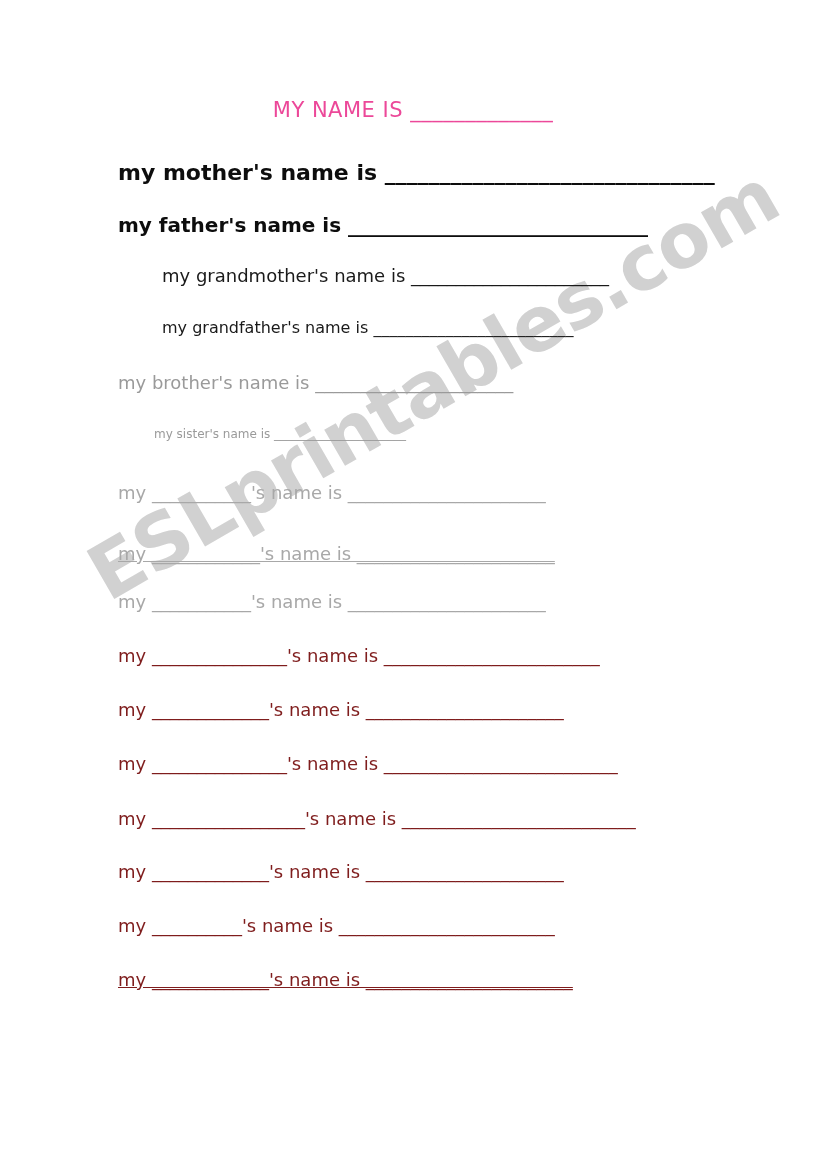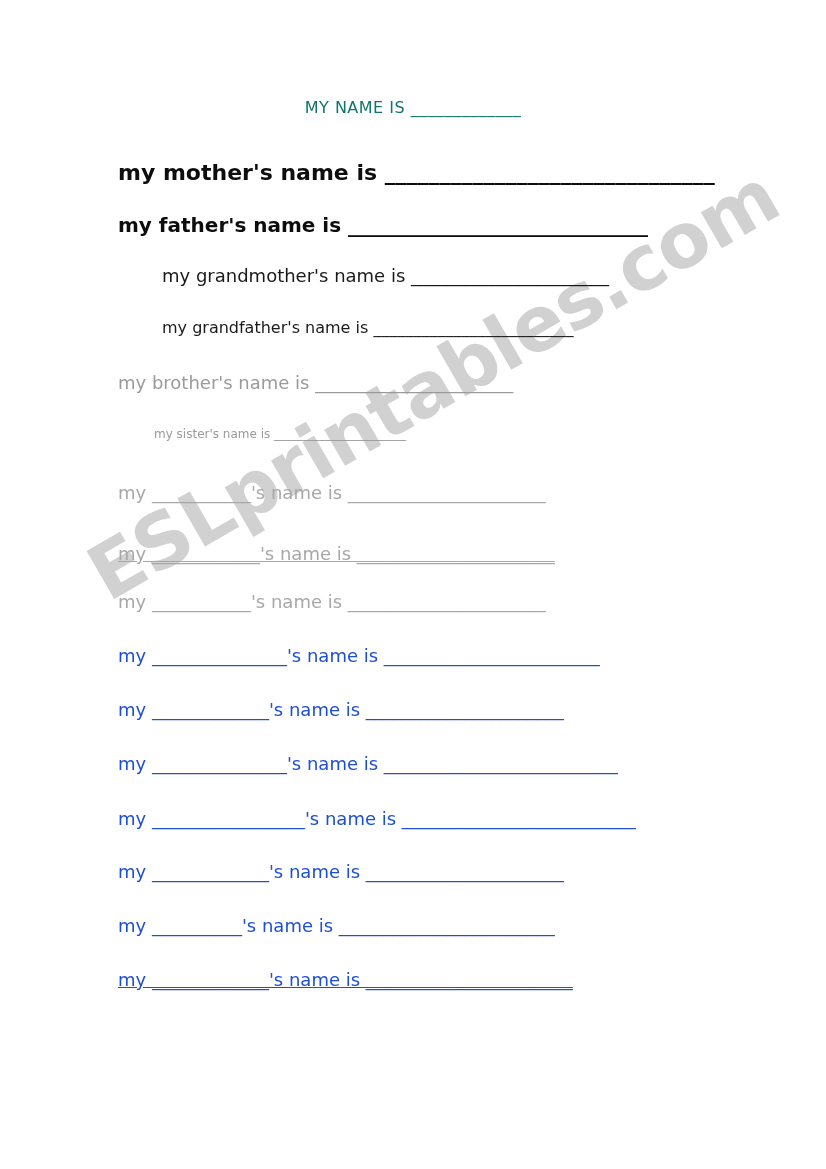--- a/index.html
+++ b/index.html
@@ -57,22 +57,22 @@
   }
 
   
   .title {
     position: absolute;
     left: 0;
     top: 98px;
     width: 826px;
     text-align: center;
     font-family: "DejaVu Sans", sans-serif;
-    font-size: 16px;
-    color: #0f766e;
+    font-size: 21px;
+    color: #ec4899;
     letter-spacing: 0.5px;
     white-space: pre;
   }
 
   
   .line {
     position: absolute;
     left: 118px;
     white-space: pre;
     font-family: "DejaVu Sans", sans-serif;
@@ -81,21 +81,21 @@
   .l-dark {
     color: #1a1a1a;
     margin-left: 44px;
   }
   .l-bold {
     font-weight: bold;
     color: #0d0d0d;
   }
   .l-grey1 { color: #9a9a9a; text-align: center; }
   .l-grey2 { color: #a8a8a8; }
-  .l-grey3 { color: #1d4ed8; }
+  .l-grey3 { color: #7f1d1d; }
 </style>
 </head>
 <body>
 
 <div class="page">
 
   <div class="watermark">
     <div class="watermark-text">ESLprintables.com</div>
   </div>
 

